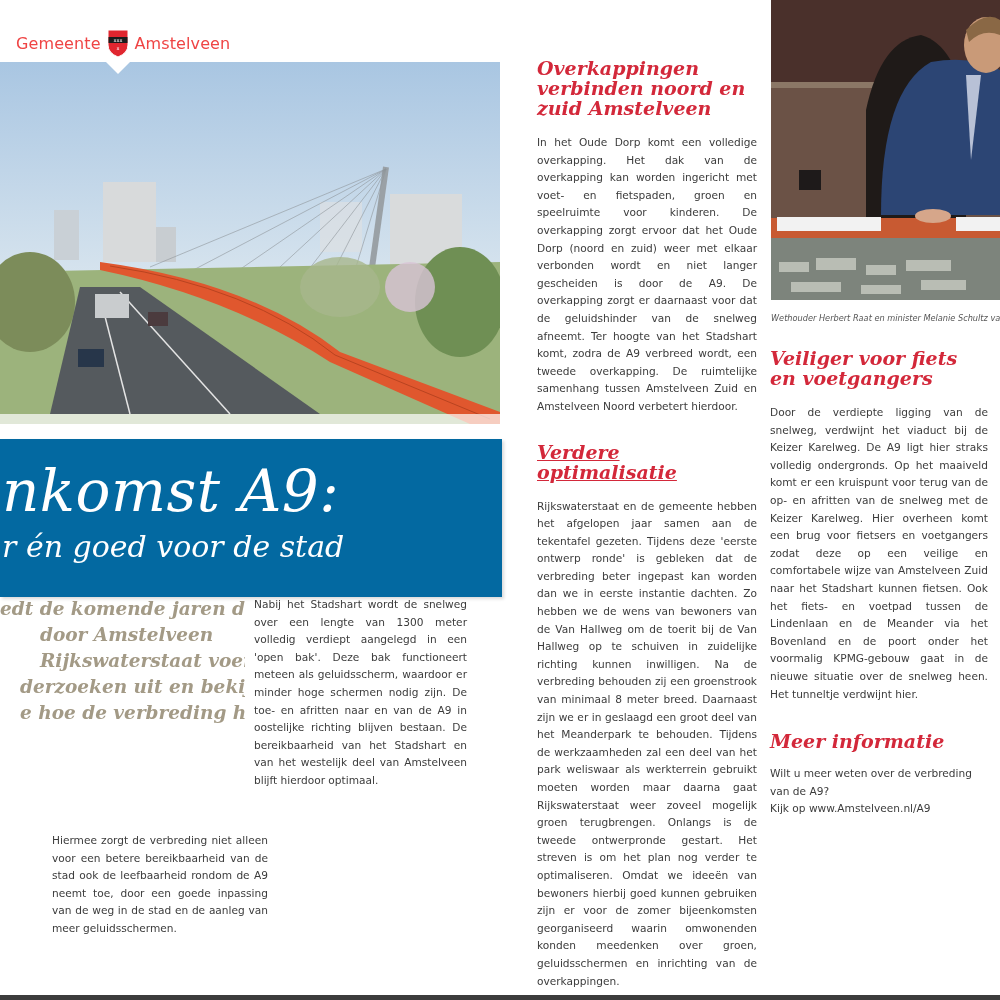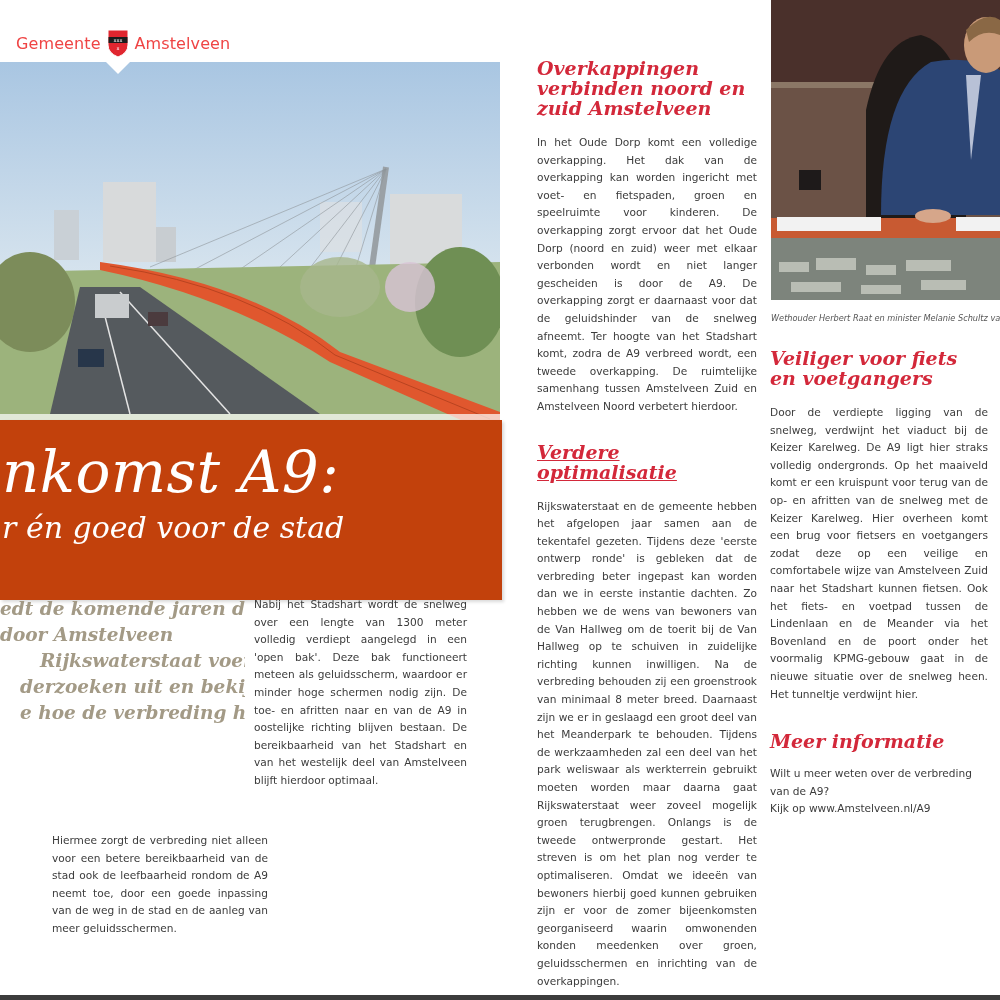--- a/index.html
+++ b/index.html
@@ -8,21 +8,21 @@
 
   .logo { position: absolute; left: 16px; top: 28px; height: 30px; display: flex; align-items: center; gap: 6px; z-index: 5; }
   .logo .word { font-family: "DejaVu Sans", sans-serif; font-size: 16px; color: #ef4444; letter-spacing: 0.1px; }
   .shield { width: 22px; height: 30px; position: relative; }
   .shield svg { width: 22px; height: 30px; display: block; }
   .logo-notch { position: absolute; left: 104px; top: 60px; width: 0; height: 0; border-left: 14px solid transparent; border-right: 14px solid transparent; border-top: 14px solid #ffffff; z-index: 4; }
 
   .hero { position: absolute; left: 0; top: 62px; width: 500px; height: 362px; overflow: hidden; }
   .hero svg { width: 500px; height: 362px; display: block; }
 
-  .banner { position: absolute; left: 0; top: 420px; width: 502px; height: 180px; background: #c2410c; box-shadow: 2px 2px 3px rgba(0,0,0,0.15); overflow: hidden; }
+  .banner { position: absolute; left: 0; top: 439px; width: 502px; height: 158px; background: #0369a1; box-shadow: 2px 2px 3px rgba(0,0,0,0.15); overflow: hidden; }
   .banner .t1 { position: absolute; left: 2px; top: 18px; font-family: "DejaVu Serif", serif; font-style: italic; font-size: 58px; color: #ffffff; white-space: nowrap; letter-spacing: 0.5px; }
   .banner .t2 { position: absolute; left: 2px; top: 90px; font-family: "DejaVu Serif", serif; font-style: italic; font-size: 30px; color: #ffffff; white-space: nowrap; }
 
   .intro { position: absolute; left: 0; top: 596px; width: 245px; font-family: "DejaVu Serif", serif; font-style: italic; font-weight: bold; font-size: 18.5px; line-height: 26px; color: #a39a86; white-space: nowrap; overflow: hidden; }
   .intro div { text-align: right; }
 
   .body-text { font-family: "DejaVu Sans", sans-serif; font-size: 10.6px; line-height: 17.6px; color: #3b3b3b; text-align: justify; }
   .heading { font-family: "DejaVu Serif", serif; font-style: italic; font-size: 19px; line-height: 20px; color: #d3283a; }
 
   .col1 { position: absolute; left: 18px; top: 832px; width: 216px; margin-left: 34px; }
@@ -108,21 +108,21 @@
   </svg>
 </div>
 
 <div class="banner">
   <div class="t1">nkomst A9:</div>
   <div class="t2">r én goed voor de stad</div>
 </div>
 
 <div class="intro">
   <div>edt de komende jaren de</div>
-  <div style="text-align:left;">door Amstelveen</div>
+  <div style="text-align:left;padding-left:40px;">door Amstelveen</div>
   <div style="text-align:left;padding-left:40px;">Rijkswaterstaat voert</div>
   <div style="text-align:left;padding-left:20px;">derzoeken uit en bekijkt</div>
   <div style="text-align:left;padding-left:20px;">e hoe de verbreding het</div>
 </div>
 
 <div class="col1">
   <p class="body-text">Hiermee zorgt de verbreding niet alleen voor een betere bereikbaarheid van de stad ook de leefbaarheid rondom de A9 neemt toe, door een goede inpassing van de weg in de stad en de aanleg van meer geluidsschermen.</p>
 </div>
 
 <div class="col2">

